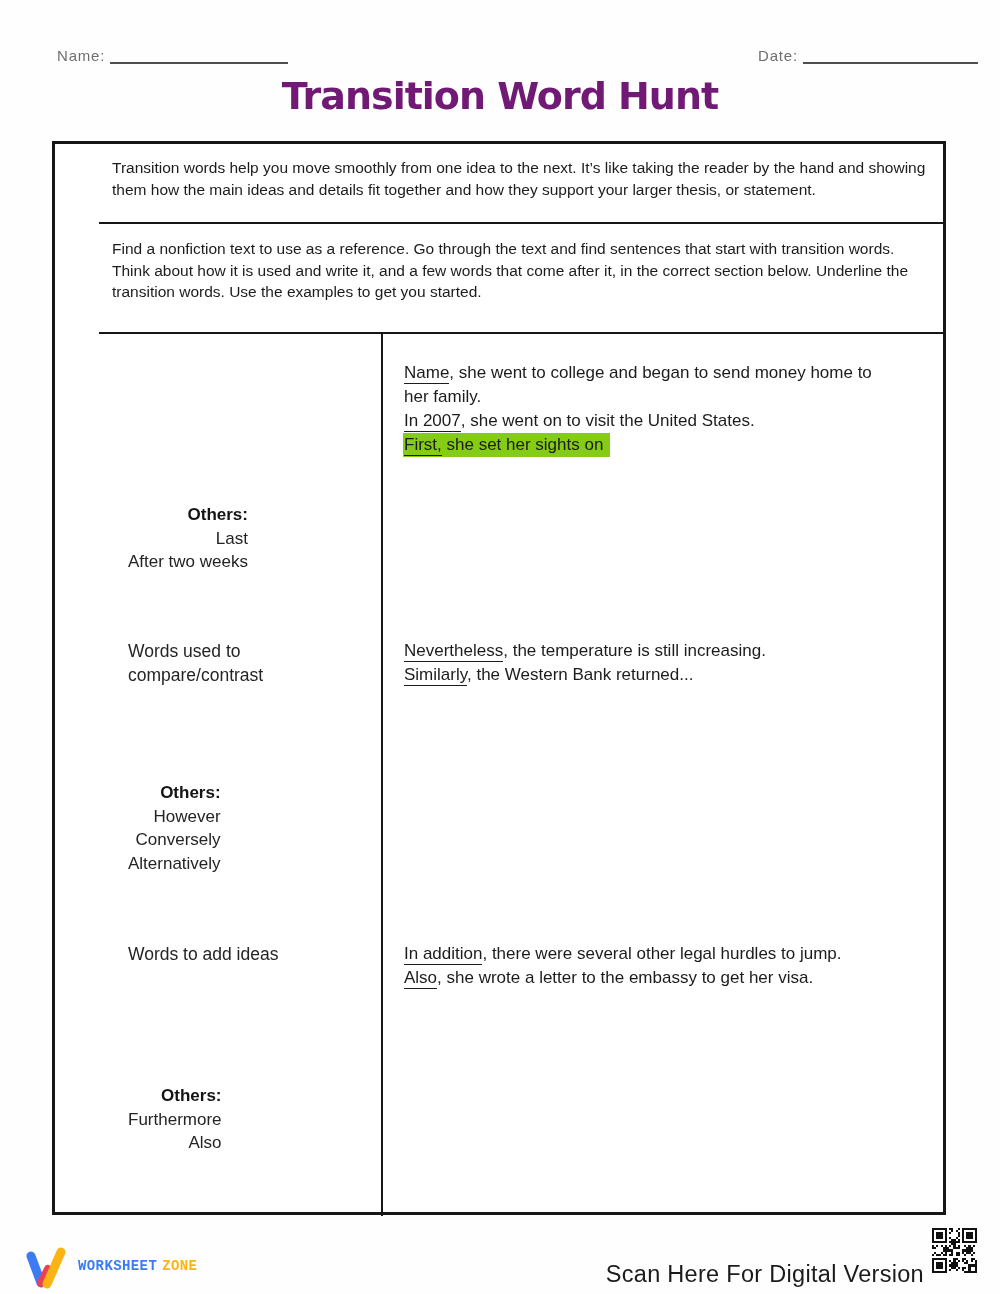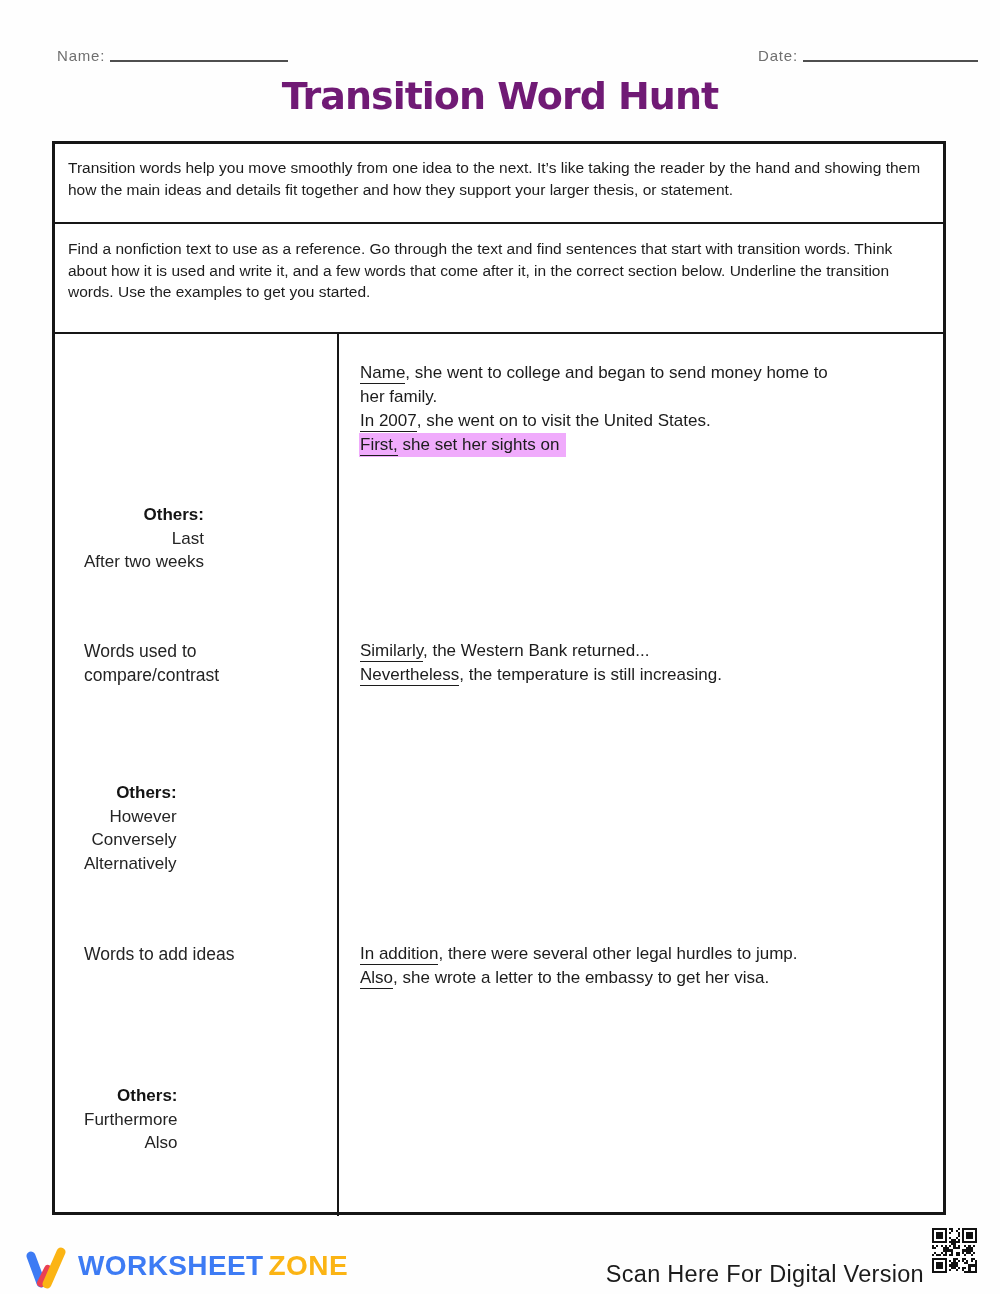--- a/index.html
+++ b/index.html
@@ -3,38 +3,38 @@
 <meta charset="utf-8">
 <style>
   * { margin:0; padding:0; box-sizing:border-box; }
   html,body { background:#ffffff; }
   .page {
     position:relative; width:1000px; height:1294px; background:#fefefe;
     font-family:"Liberation Sans", sans-serif; color:#1e1e1e; overflow:hidden;
   }
 
   
-  .meta-group { position:absolute; top:47px; display:flex; align-items:flex-start; }
+  .meta-group { position:absolute; top:47px; display:flex; align-items:center; }
   .meta-group.name { left:57px; }
   .meta-group.date { left:710px;margin-left:48px; }
   .meta-label { font-size:15px; color:#6f6f6f; letter-spacing:0.8px; line-height:18px; }
   .fill-line { display:inline-block; height:15px; border-bottom:2px solid #4f4f4f; margin-left:5px; }
   .fill-line.name-line { width:178px; }
   .fill-line.date-line { width:175px; }
 
   .ws-title {
     position:absolute; top:74px; left:0; width:100%; text-align:center;
     font-family:"DejaVu Sans", sans-serif; font-weight:800; font-size:38px;
     letter-spacing:-1px; color:#701a75;
   }
 
   
   .main-box {
     position:absolute; left:52px; top:141px; width:894px; height:1074px;
-    border:3px solid #161616; background:#fff;
+    border:3px solid #161616; background:#fff;padding-left:44px;
   }
   .section-intro {
     height:80px; border-bottom:2px solid #161616;
     padding:13px 16px 0 13px; font-size:15.5px; line-height:21.5px; color:#1c1c1c;
   }
   .section-instructions {
     height:110px; border-bottom:2px solid #161616;
     padding:14px 16px 0 13px; font-size:15.5px; line-height:21.5px; color:#1c1c1c;
   }
   .word-grid {
@@ -44,26 +44,26 @@
   .cat-cell {
     border-right:2px solid #161616; position:relative;
     padding:27px 26px 0 29px; font-size:17.5px; line-height:24px; color:#242424;
   }
   .cat-label { max-width:210px; }
   .others-block { position:absolute; top:169px; left:29px; font-size:17px; line-height:23.5px;text-align:right; }
   .others-title { font-weight:bold; color:#141414; }
   .ex-cell { padding:27px 20px 0 21px; font-size:17px; line-height:24px; color:#1c1c1c; }
   .tw { border-bottom:1.6px solid #1c1c1c; padding-bottom:1px; }
   .tw:empty { border-bottom:none; padding:0; }
-  .hl { background:#f0abfc; padding:2px 7px 3px 1px; margin-left:-1px; }
+  .hl { background:#84cc16; padding:2px 7px 3px 1px; margin-left:-1px; }
 
   
   .footer-logo { position:absolute; left:24px; top:1243px; display:flex; align-items:center; }
   .logo-mark { width:46px; height:46px; margin-right:8px; }
-  .logo-text { font-family:Liberation Sans, sans-serif; font-weight:bold; font-size:28px; letter-spacing:0.4px; }
+  .logo-text { font-family:Liberation Mono, monospace; font-weight:bold; font-size:14px; letter-spacing:0.4px; }
   .logo-text .w1 { color:#3D7BF4; }
   .logo-text .w2 { color:#FBB414; margin-left:5px; }
   .scan-text {
     position:absolute; top:1261px; right:76px; font-size:23.5px; color:#1b1b1b; letter-spacing:0.3px;
   }
   .qr-box { position:absolute; left:932px; top:1228px; width:45px; height:45px; }
   .qr-box svg { width:45px; height:45px; shape-rendering:crispEdges; }
 </style>
 </head>
 <body>
@@ -108,22 +108,22 @@
       <div class="cat-cell row-1">
         <div class="cat-label">Words used to compare/contrast</div>
         <div class="others-block">
           <div class="others-title">Others:</div>
           <div>However</div>
           <div>Conversely</div>
           <div>Alternatively</div>
         </div>
       </div>
       <div class="ex-cell row-1">
+        <div class="ex-line"><span class="tw">Nevertheless</span><span>, the temperature is still increasing.</span></div>
         <div class="ex-line"><span class="tw">Similarly</span><span>, the Western Bank returned...</span></div>
-        <div class="ex-line"><span class="tw">Nevertheless</span><span>, the temperature is still increasing.</span></div>
       </div>
 
       <div class="cat-cell row-2">
         <div class="cat-label">Words to add ideas</div>
         <div class="others-block">
           <div class="others-title">Others:</div>
           <div>Furthermore</div>
           <div>Also</div>
         </div>
       </div>

